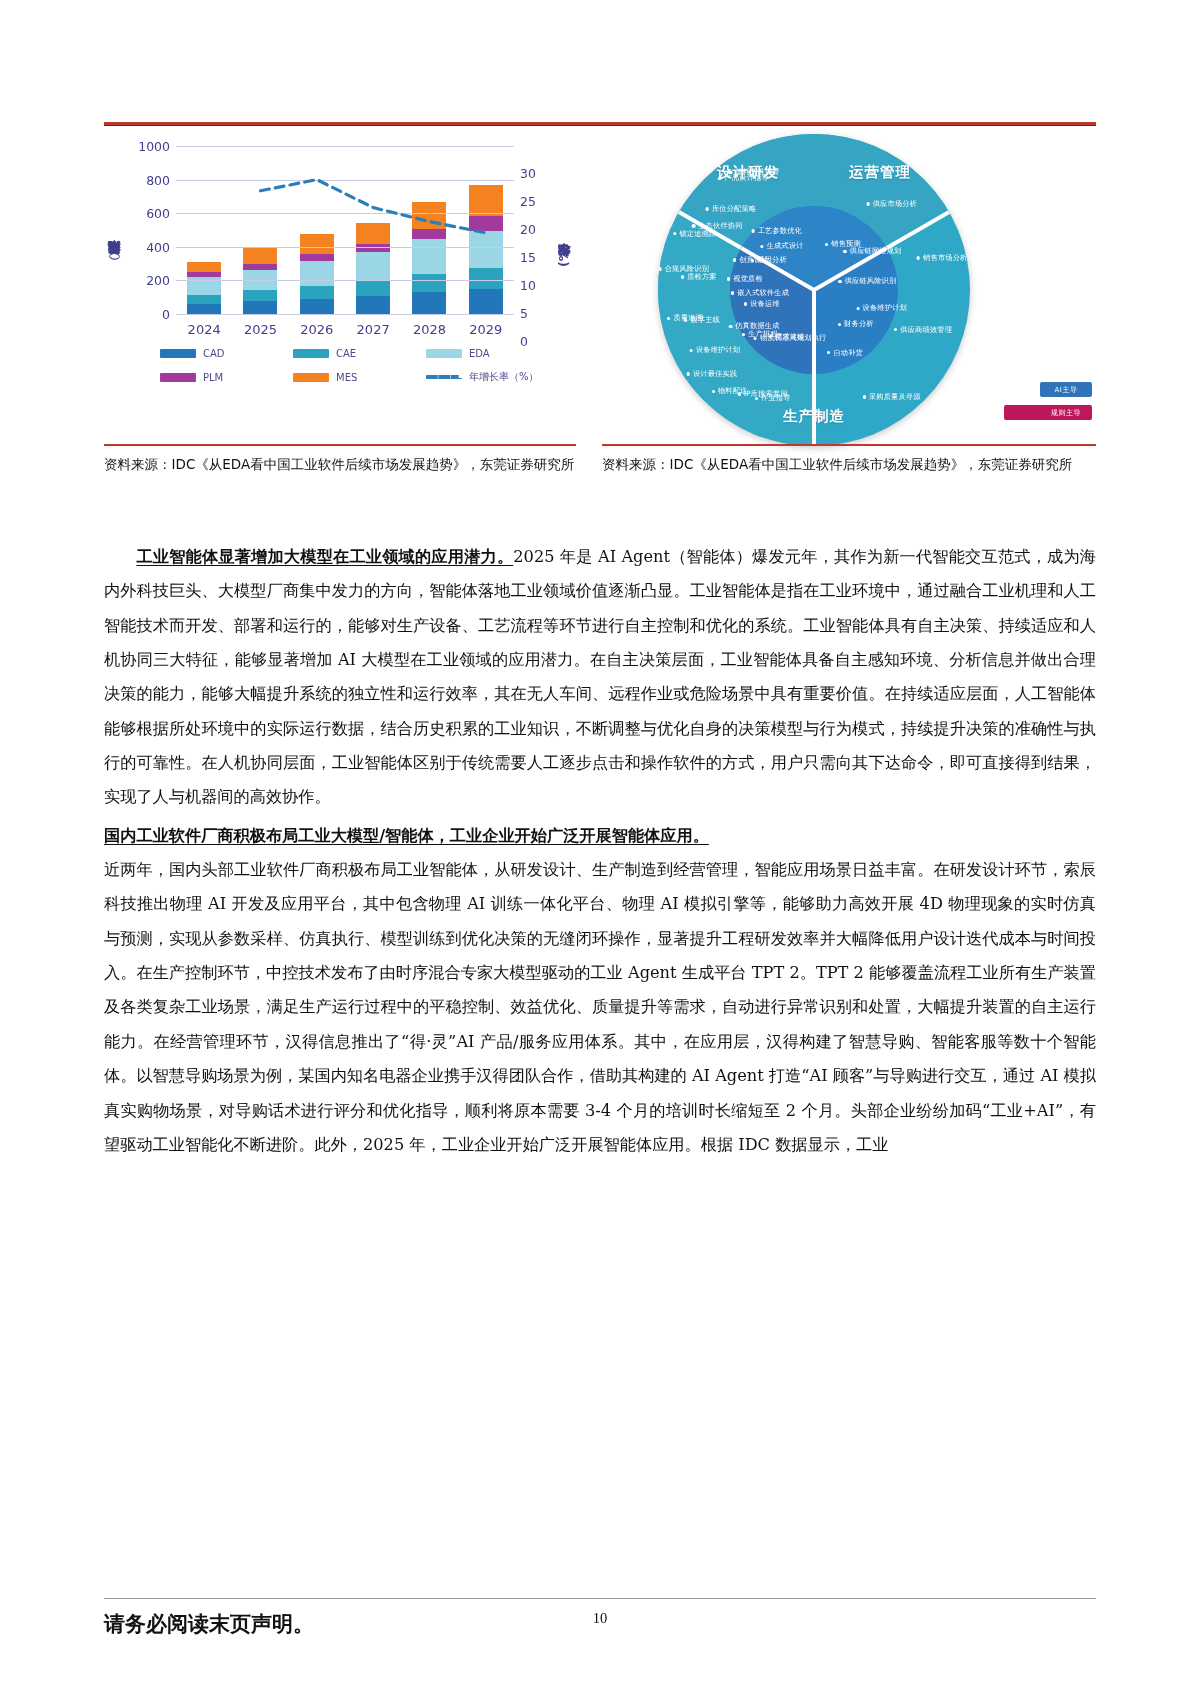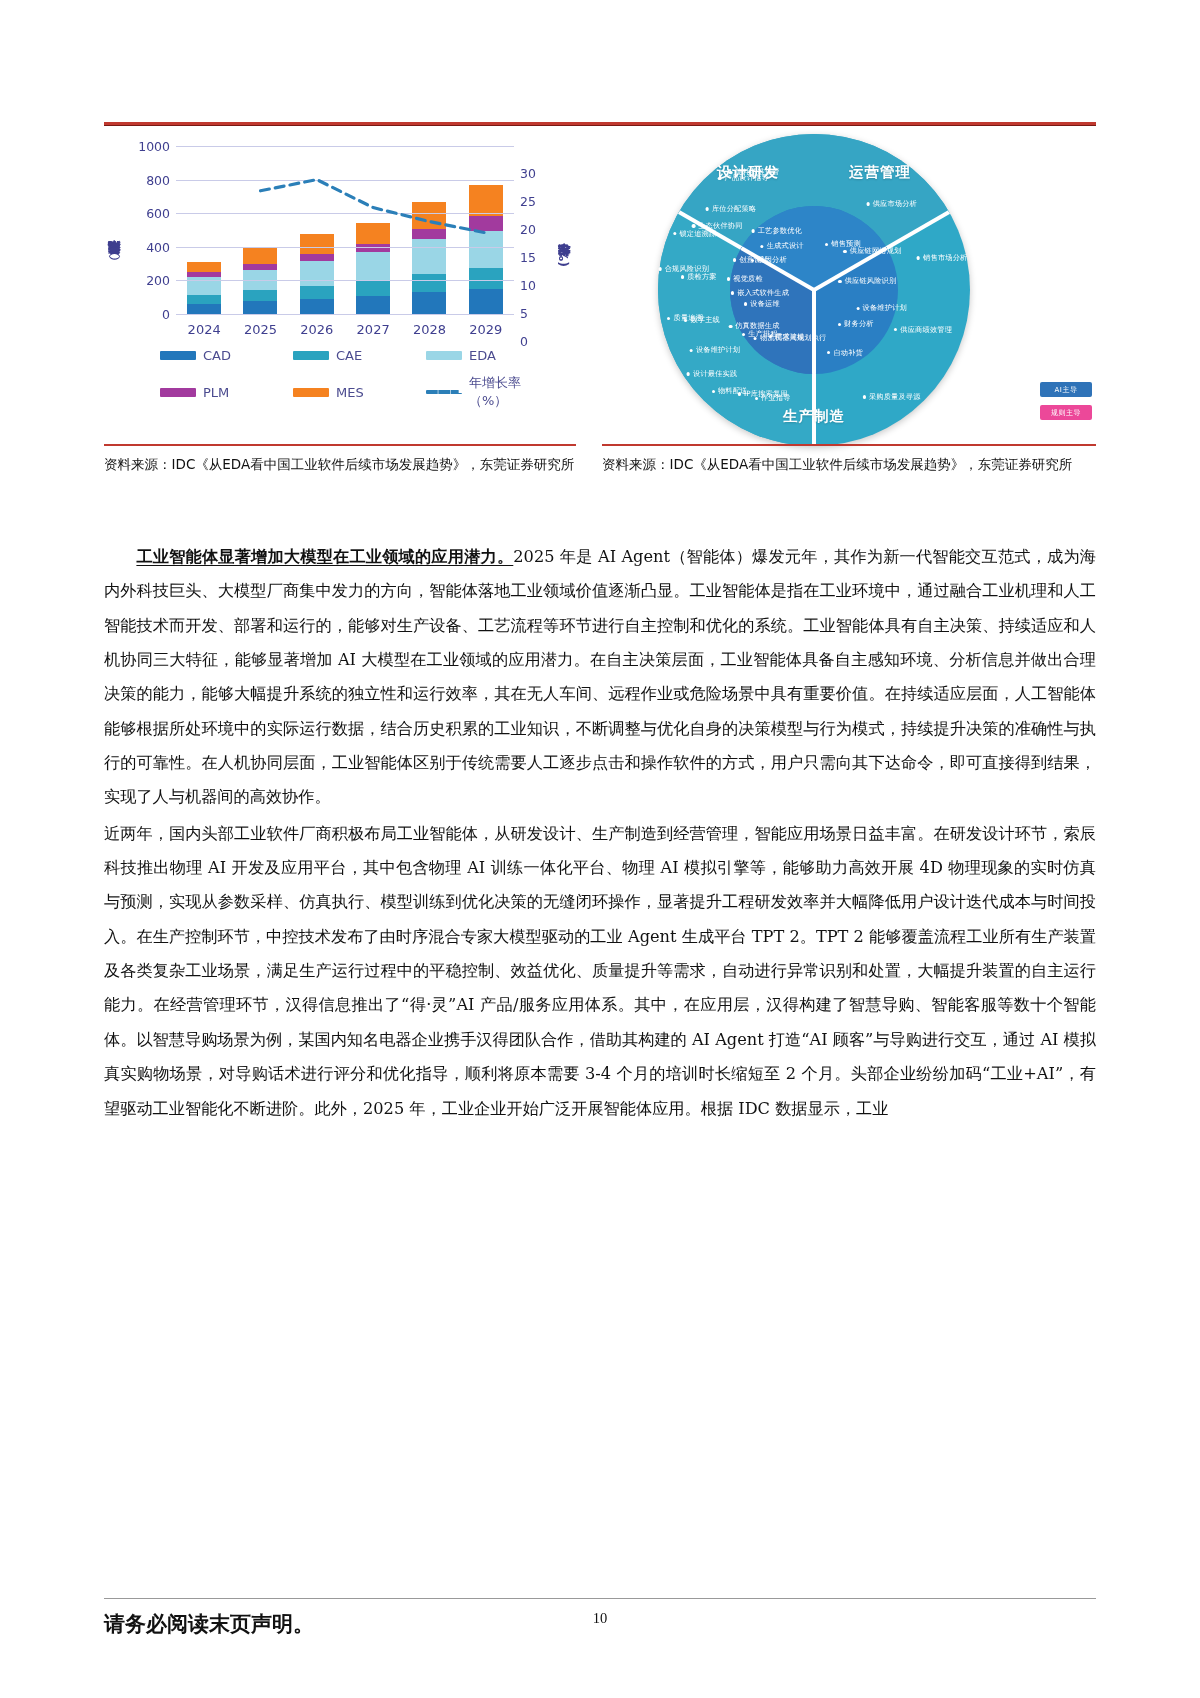--- a/index.html
+++ b/index.html
@@ -88,21 +88,21 @@
   .xlabels span{font-size:13px;color:#3f3f8f;font-family:"DejaVu Sans",sans-serif;
     width:40px;text-align:center;}
   .axisline{position:absolute;left:72px;top:184px;width:338px;height:1px;background:#c9cbe8;}
   .lineovl{position:absolute;left:72px;top:16px;width:338px;height:168px;pointer-events:none;}
 
   .legend{position:absolute;left:56px;top:218px;width:400px;}
   .legrow{display:flex;margin-bottom:11px;}
   .legitem{display:flex;align-items:center;width:133px;}
   .swatch{width:36px;height:9px;margin-right:7px;border-radius:1px;}
   .swatch.dash{height:0;border-top:4px dashed #2b7fb8;background:none;}
-  .legtxt{font-size:13px;color:#4b4b8f;font-family:"DejaVu Sans",sans-serif;}
+  .legtxt{font-size:10px;color:#4b4b8f;font-family:"DejaVu Sans",sans-serif;}
 
   
   .circle-wrap{position:relative;width:494px;height:320px;}
   .circ{
     position:absolute;left:56px;top:4px;width:312px;height:312px;border-radius:50%;
     background:#2fa8c7;box-shadow:0 2px 7px rgba(0,0,0,.22);overflow:hidden;
   }
   .outer-seg{position:absolute;left:0;top:0;width:100%;height:100%;}
   .seg-a{background:conic-gradient(from 180deg,#34a9c6 0deg 120deg,transparent 120deg);}
   .seg-b{background:conic-gradient(from 300deg,#36a5c4 0deg 120deg,transparent 120deg);}
@@ -130,21 +130,21 @@
   .node:before{
     content:"";display:inline-block;width:3.4px;height:3.4px;border-radius:50%;
     background:#fff;margin-right:3px;vertical-align:middle;
   }
   .badge{
     position:absolute;width:52px;height:15px;border-radius:2px;color:#fff;
     font-size:7px;display:flex;align-items:center;justify-content:center;
     font-family:"DejaVu Sans",sans-serif;letter-spacing:.5px;
   }
   .badge-ai{background:#2f73b8;right:4px;top:252px;}
-  .badge-rule{background:#ec4899;right:4px;top:275px;}
+  .badge-rule{background:#be185d;right:4px;top:275px;padding-left:36px;}
 
   
   .cap{position:absolute;font-size:13.5px;color:#111;line-height:1.9;
        font-family:"DejaVu Sans",sans-serif;}
   .cap-rule{position:absolute;height:1.5px;background:#c0392f;}
   .cap-left-rule{left:104px;top:444px;width:472px;}
   .cap-right-rule{left:602px;top:444px;width:494px;}
   .cap-left{left:104px;top:452px;width:480px;}
   .cap-right{left:602px;top:452px;width:500px;}
 
@@ -372,19 +372,20 @@
     </div>
   </div>
 
   <div class="cap-rule cap-left-rule"></div>
   <div class="cap-rule cap-right-rule"></div>
   <div class="cap cap-left">资料来源：IDC《从EDA看中国工业软件后续市场发展趋势》，东莞证券研究所</div>
   <div class="cap cap-right">资料来源：IDC《从EDA看中国工业软件后续市场发展趋势》，东莞证券研究所</div>
 
   <div class="body">
     <p class="para indent"><span class="lead">工业智能体显著增加大模型在工业领域的应用潜力。</span><span>2025 年是 AI Agent（智能体）爆发元年，其作为新一代智能交互范式，成为海内外科技巨头、大模型厂商集中发力的方向，智能体落地工业领域价值逐渐凸显。工业智能体是指在工业环境中，通过融合工业机理和人工智能技术而开发、部署和运行的，能够对生产设备、工艺流程等环节进行自主控制和优化的系统。工业智能体具有自主决策、持续适应和人机协同三大特征，能够显著增加 AI 大模型在工业领域的应用潜力。在自主决策层面，工业智能体具备自主感知环境、分析信息并做出合理决策的能力，能够大幅提升系统的独立性和运行效率，其在无人车间、远程作业或危险场景中具有重要价值。在持续适应层面，人工智能体能够根据所处环境中的实际运行数据，结合历史积累的工业知识，不断调整与优化自身的决策模型与行为模式，持续提升决策的准确性与执行的可靠性。在人机协同层面，工业智能体区别于传统需要人工逐步点击和操作软件的方式，用户只需向其下达命令，即可直接得到结果，实现了人与机器间的高效协作。</span></p>
+    <p class="head2">国内工业软件厂商积极布局工业大模型/智能体，工业企业开始广泛开展智能体应用。</p>
     <p class="para">近两年，国内头部工业软件厂商积极布局工业智能体，从研发设计、生产制造到经营管理，智能应用场景日益丰富。在研发设计环节，索辰科技推出物理 AI 开发及应用平台，其中包含物理 AI 训练一体化平台、物理 AI 模拟引擎等，能够助力高效开展 4D 物理现象的实时仿真与预测，实现从参数采样、仿真执行、模型训练到优化决策的无缝闭环操作，显著提升工程研发效率并大幅降低用户设计迭代成本与时间投入。在生产控制环节，中控技术发布了由时序混合专家大模型驱动的工业 Agent 生成平台 TPT 2。TPT 2 能够覆盖流程工业所有生产装置及各类复杂工业场景，满足生产运行过程中的平稳控制、效益优化、质量提升等需求，自动进行异常识别和处置，大幅提升装置的自主运行能力。在经营管理环节，汉得信息推出了“得·灵”AI 产品/服务应用体系。其中，在应用层，汉得构建了智慧导购、智能客服等数十个智能体。以智慧导购场景为例，某国内知名电器企业携手汉得团队合作，借助其构建的 AI Agent 打造“AI 顾客”与导购进行交互，通过 AI 模拟真实购物场景，对导购话术进行评分和优化指导，顺利将原本需要 3-4 个月的培训时长缩短至 2 个月。头部企业纷纷加码“工业+AI”，有望驱动工业智能化不断进阶。此外，2025 年，工业企业开始广泛开展智能体应用。根据 IDC 数据显示，工业</p>
   </div>
 
   <div class="footer-rule"></div>
   <div class="footer-left">请务必阅读末页声明。</div>
   <div class="footer-page">10</div>
 </div>
 
 </body></html>

